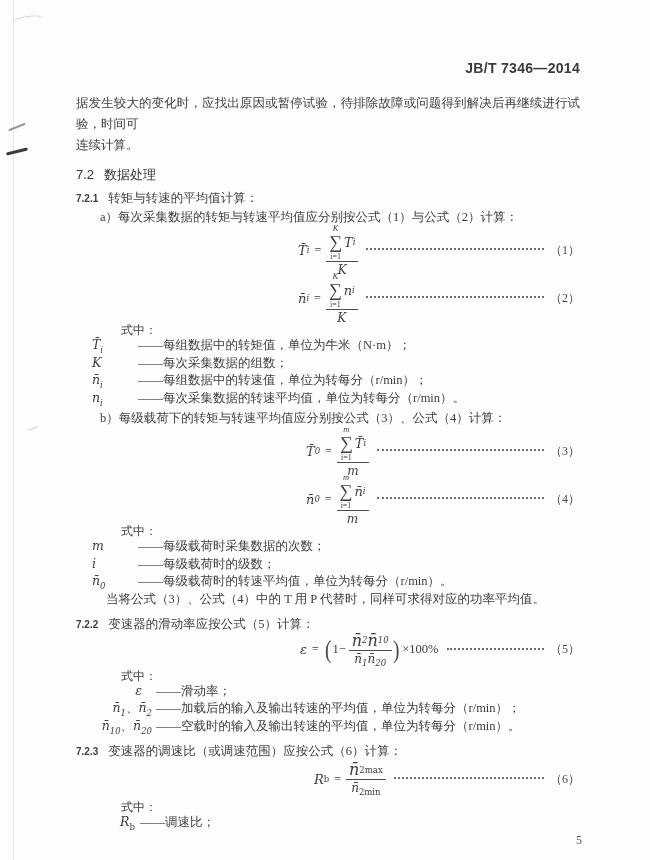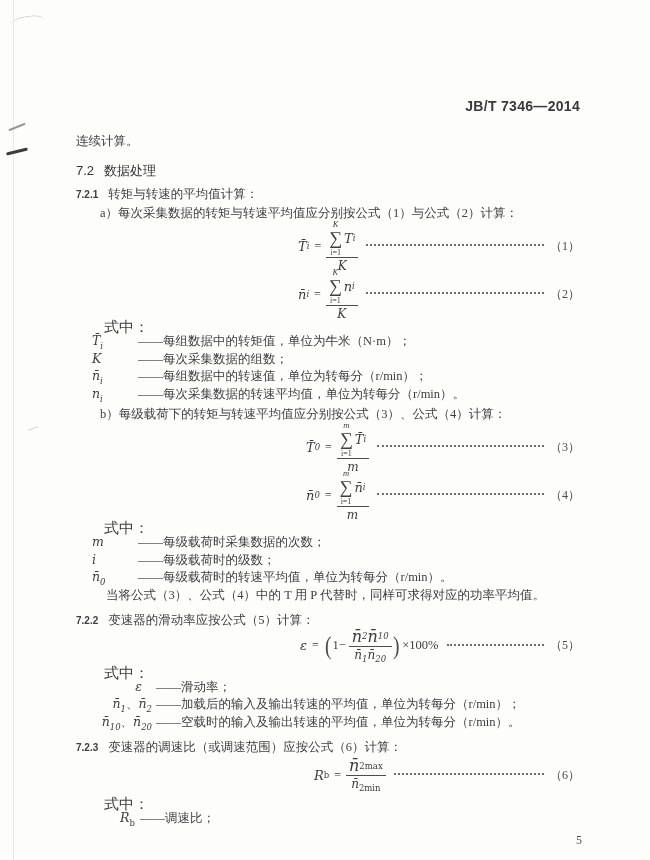--- a/index.html
+++ b/index.html
@@ -14,35 +14,35 @@
   .page { width:650px; height:860px; padding:60px 70px 0 76px; position:relative; }
 
   
   .scan-line { position:absolute; left:13px; top:0; width:1px; height:860px; background:rgba(120,120,120,0.15); }
   .scan-mark-1 { position:absolute; left:8px; top:126px; width:18px; height:2px; background:#777; transform:rotate(-22deg); opacity:.75; border-radius:1px; }
   .scan-mark-2 { position:absolute; left:6px; top:150px; width:22px; height:3px; background:#3c3c3c; transform:rotate(-14deg); border-radius:2px; }
   .scan-mark-3 { position:absolute; left:10px; top:16px; width:34px; height:12px; border-top:1px solid rgba(110,110,110,0.3); border-radius:50%; transform:rotate(-10deg); }
   .scan-mark-4 { position:absolute; left:28px; top:428px; width:10px; height:1px; background:rgba(100,100,100,0.25); transform:rotate(-20deg); }
 
   .doc-code { text-align:right; font-family:"Liberation Sans","DejaVu Sans",sans-serif;
-              font-weight:bold; font-size:14px; color:#3a3a3a; letter-spacing:.3px; height:15px;margin-top:38px; }
+              font-weight:bold; font-size:14px; color:#3a3a3a; letter-spacing:.3px; height:15px; }
 
   .intro { margin-top:18px; font-size:12.5px; line-height:21px; text-align:justify; }
 
   .section-head { margin-top:10px; height:16px; font-family:"Liberation Sans","DejaVu Sans",sans-serif;
                   font-weight:normal; font-size:13px; color:#333; }
   .section-head .clause-num { margin-right:10px; }
 
   .clause { margin-top:8px; height:16px; font-size:12.5px; }
   .clause .clause-num { font-family:"Liberation Sans","DejaVu Sans",sans-serif; font-weight:bold; font-size:10px; margin-right:10px; }
 
   .item-line { margin-top:3px; margin-left:24px; font-size:12.5px; height:17px; }
   .note-line { margin-left:30px; font-size:12.5px; height:17px; }
 
-  .where-label { margin-left:28px; font-size:15px; height:15px; }
+  .where-label { margin-left:45px; font-size:12px; height:15px; }
   .sym-line { display:flex; margin-left:16px; font-size:12.5px; height:17.5px; align-items:baseline; }
   .sym { display:inline-block; min-width:46px; }
   .var { font-style:italic; font-family:"DejaVu Serif","Liberation Serif",serif; }
   sub { font-size:8.5px; font-style:italic; font-family:"DejaVu Serif",serif; }
   .sep { font-style:normal; }
   .desc { white-space:nowrap; }
   .l3 { margin-left:4px; }
   .sym3 { min-width:76px; text-align:right; padding-right:4px; }
   .l3-first .sym3 { padding-right:14px; }
 
@@ -79,20 +79,21 @@
 
   <div class="scan-line"></div>
   <div class="scan-mark-1"></div>
   <div class="scan-mark-2"></div>
   <div class="scan-mark-3"></div>
   <div class="scan-mark-4"></div>
 
   <div class="doc-code">JB/T 7346—2014</div>
 
   <div class="intro">
+    <div>据发生较大的变化时，应找出原因或暂停试验，待排除故障或问题得到解决后再继续进行试验，时间可</div>
     <div>连续计算。</div>
   </div>
 
   <div class="section-head">
     <span class="clause-num">7.2</span><span>数据处理</span>
   </div>
 
   <div class="clause">
     <span class="clause-num">7.2.1</span><span>转矩与转速的平均值计算：</span>
   </div>

